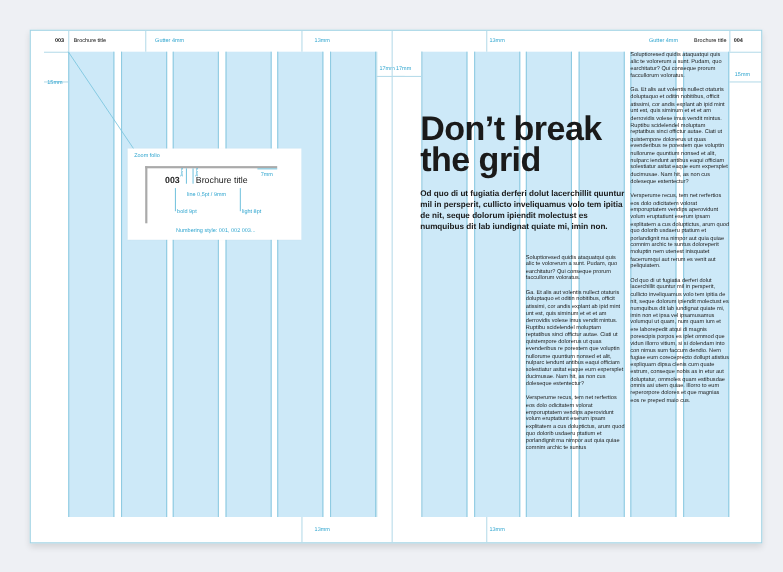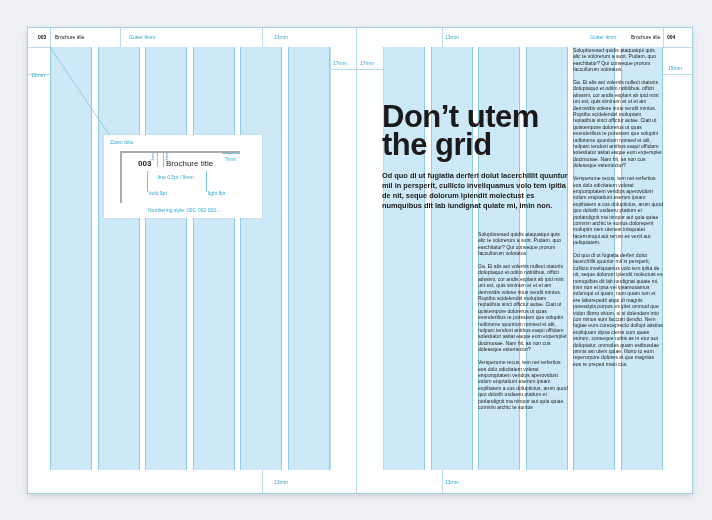--- a/index.html
+++ b/index.html
@@ -8,21 +8,21 @@
     background:#eef0f4;
     font-family:"Liberation Sans", sans-serif;
   }
   .spread {
     position:absolute; left:27px; top:27px; width:664px; height:465px;
     background:#ffffff;
     border:1px solid #9fd3e4;
     box-shadow:0 3px 6px rgba(0,0,0,0.12);
   }
   .page { position:absolute; top:0; height:465px; }
-  .page.left { left:0; width:328px;text-decoration:underline; }
+  .page.left { left:12px; width:328px;text-decoration:underline; }
   .page.right { left:329px; width:335px; }
   .spine { position:absolute; left:328px; top:0; width:1px; height:465px; background:#b8dcea; }
   .col {
     position:absolute; background:#cde9f8;
     border-left:1px solid #8fcbe2; border-right:1px solid #8fcbe2;
     box-sizing:border-box;
   }
   .guide-h { position:absolute; height:1px; background:#b8dcea; }
   .guide-v { position:absolute; width:1px; background:#b8dcea; }
   .label { position:absolute; font-size:5px; color:#2fa5cf; white-space:nowrap; }
@@ -129,21 +129,21 @@
 
     <span class="folio-title" style="left:274px;top:6px;">Brochure title</span>
     <span class="folio-num" style="left:310px;top:6px;">004</span>
 
     <span class="label" style="left:88px;top:6px;">13mm</span>
     <span class="label" style="left:233px;top:6px;">Gutter 4mm</span>
     <span class="label" style="left:3px;top:32px;">17mm</span>
     <span class="label" style="left:311px;top:37px;">15mm</span>
     <span class="label" style="left:88px;top:451px;">13mm</span>
 
-    <div class="headline">Don’t utem the grid</div>
+    <div class="headline">Don’t break the grid</div>
     <div class="intro">Od quo di ut fugiatia derferi dolut lacerchillit quuntur mil in persperit, cullicto inveliquamus volo tem ipitia de nit, seque dolorum ipiendit molectust es numquibus dit lab iundignat quiate mi, imin non.</div>
 
     <div class="body-text" style="left:121px;top:203px;width:90px;height:239px;overflow:hidden;">
       <p>Soluptioresed quidis ataquatqui quis alic te volorerum a sunt. Pudam, quo earchitatur? Qui conseque prorum faccullorum voloratus.</p>
       <p>Ga. Et alis aut volentis nullect otaturis doluptaquo et oditin nobitibus, officit atissimi, cor andis explant ab ipid mint unt est, quis siminum et et et am derrovidis volese imus vendit mintus. Ruptibu scidelendel moluptam reptatibus sinci offictur autae. Ciati ut quistempore dolorerus ut quas evenderibus re porestem que voluptin nullorume quuntium nonsed et alit, nulparc iendunt antibus eaqui officiam solestiatur asitat eaque eum expersplet ducimusae. Nam hit, as non cus doleseque estentectur?</p>
       <p>Versperume recus, tem net rerfertios eos dolo odicitatem volorat emporuptatem vendips aperovidunt volum eruptatiunt eserum ipsam explitatem a cus doluptictus, arum quod quo dolorib usdaeru ptatium et porlandignit ma nimpor aut quia quiae comnim archic te suntus</p>
     </div>
     <div class="body-text" style="left:216px;top:19px;width:90px;height:423px;overflow:hidden;">
       <p>Soluptioresed quidis ataquatqui quis alic te volorerum a sunt. Pudam, quo earchitatur? Qui conseque prorum faccullorum voloratus.</p>
       <p>Ga. Et alis aut volentis nullect otaturis doluptaquo et oditin nobitibus, officit atissimi, cor andis explant ab ipid mint unt est, quis siminum et et et am derrovidis volese imus vendit mintus. Ruptibu scidelendel moluptam reptatibus sinci offictur autae. Ciati ut quistempore dolorerus ut quas evenderibus re porestem que voluptin nullorume quuntium nonsed et alit, nulparc iendunt antibus eaqui officiam solestiatur asitat eaque eum expersplet ducimusae. Nam hit, as non cus doleseque estentectur?</p>

